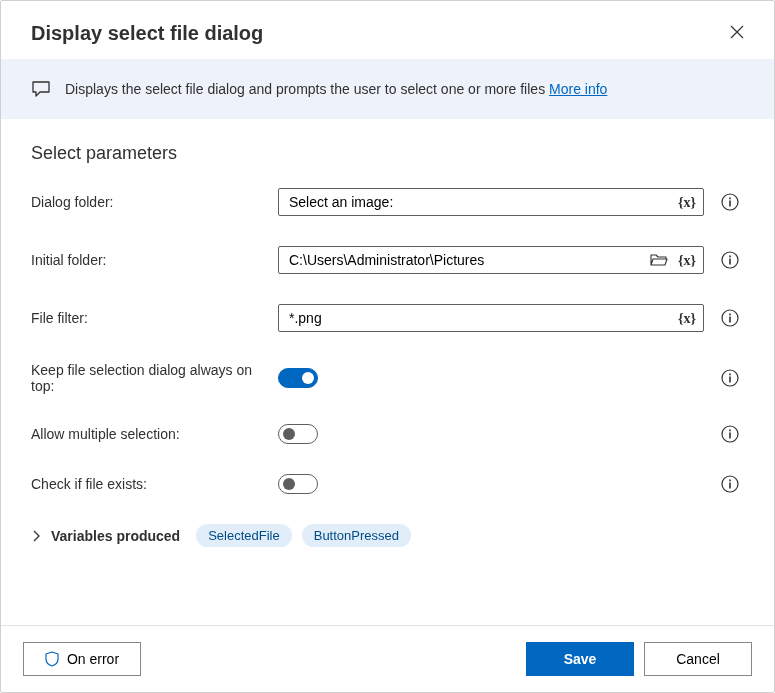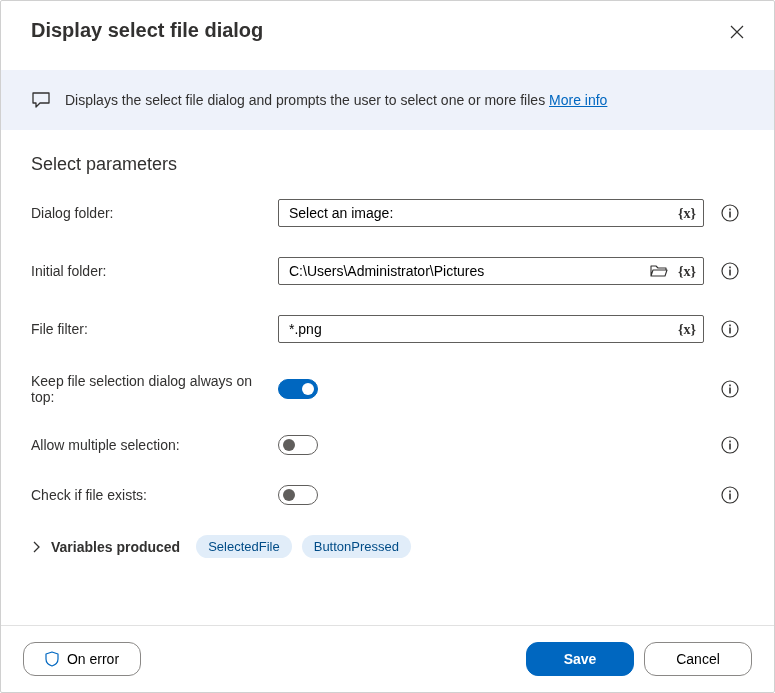--- a/index.html
+++ b/index.html
@@ -15,22 +15,22 @@
     height: 693px;
     border: 1px solid #d0d0d0;
     border-radius: 2px;
     display: flex;
     flex-direction: column;
     position: relative;
   }
   .header {
     display: flex;
     justify-content: space-between;
-    align-items: flex-start;
-    padding: 18px 24px 25px 30px;
+    align-items: flex-end;
+    padding: 18px 24px 14px 30px;
   }
   .title {
     font-size: 20px;
     font-weight: 600;
   }
   .close-btn {
     background: none;
     border: none;
     cursor: pointer;
     padding: 6px;
@@ -171,21 +171,21 @@
     display: flex;
     align-items: center;
     gap: 10px;
   }
   .spacer { flex: 1; }
   .btn {
     height: 34px;
     min-width: 108px;
     border: 1px solid #8a8886;
     background: #fff;
-    border-radius: 12px;
+    border-radius: 0;
     font-size: 14px;
     font-family: inherit;
     cursor: pointer;
     display: inline-flex;
     align-items: center;
     justify-content: center;
     gap: 8px;
     padding: 0 16px;
   }
   .btn.primary {

